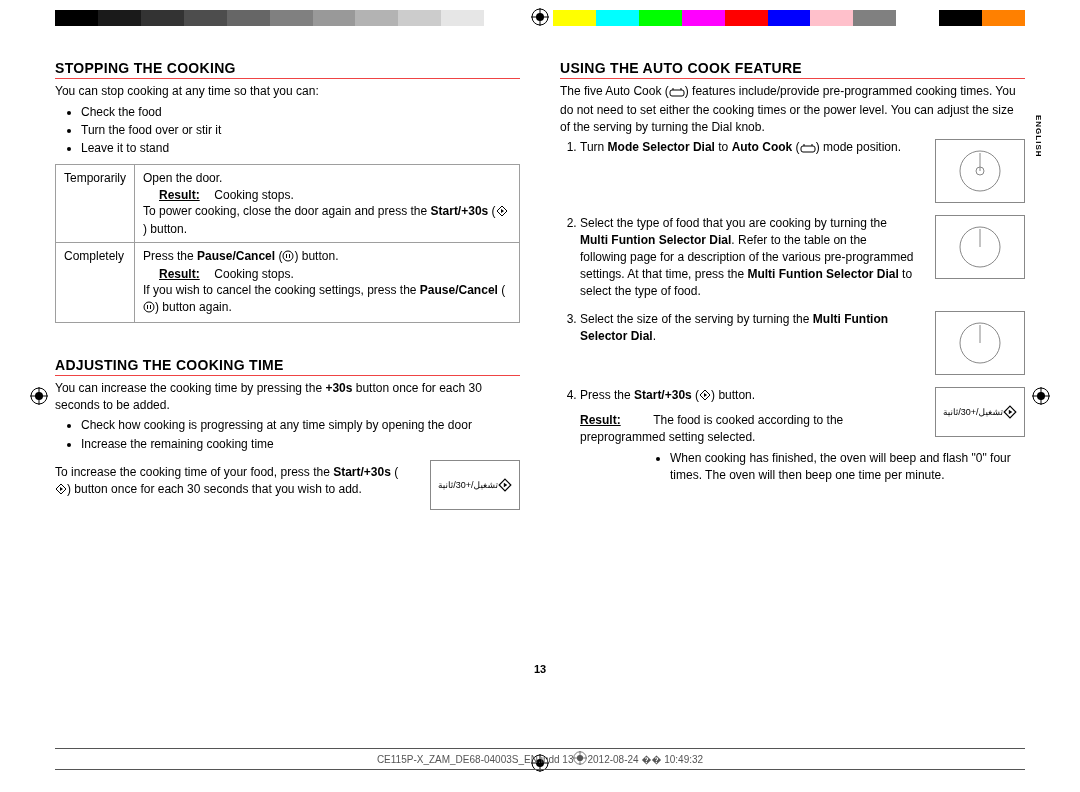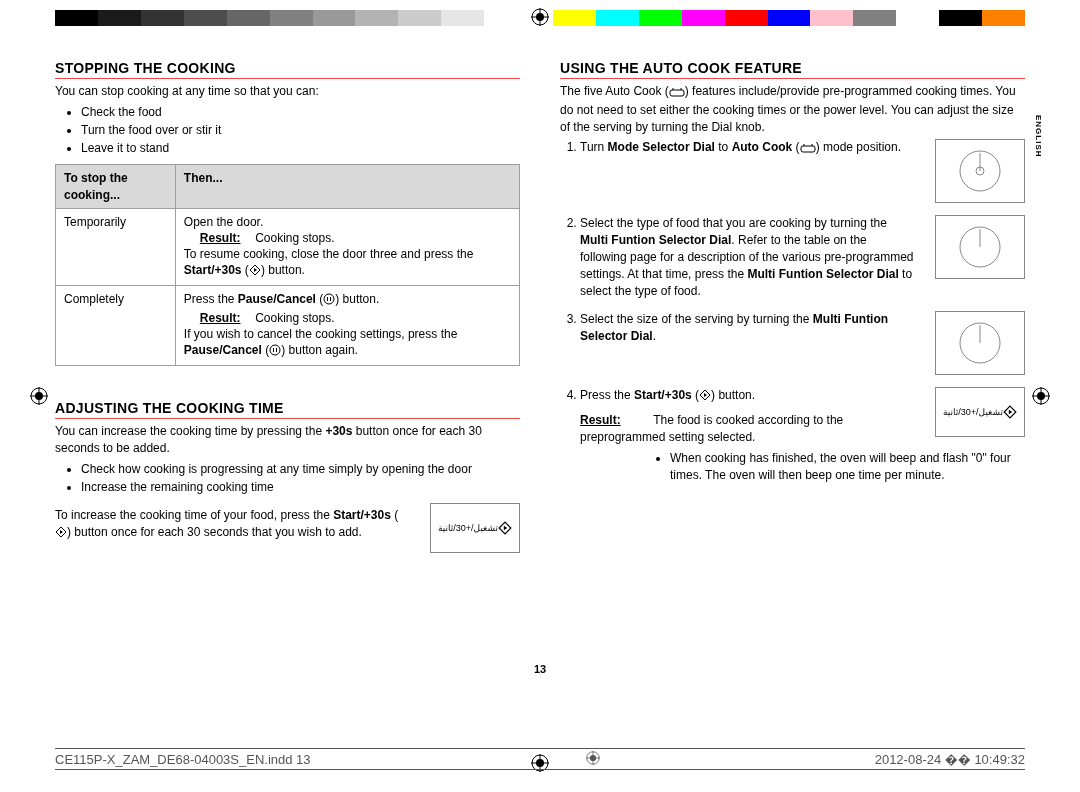--- a/index.html
+++ b/index.html
@@ -132,24 +132,24 @@
     letter-spacing: 1px;
     writing-mode: vertical-rl;
   }
   .footer {
     position: absolute;
     bottom: 22px;
     left: 55px;
     width: 970px;
     border-top: 0.5px solid #555;
     border-bottom: 0.5px solid #555;
-    font-size: 13px;
+    font-size: 10px;
     color: #555;
     display: flex;
-    justify-content: space-between;
+    justify-content: center;
     align-items: center;
     height: 20px;
   }
   .page-num {
     position: absolute;
     bottom: 55px;
     width: 100%;
     text-align: center;
     font-weight: bold;
     font-size: 11px;
@@ -219,31 +219,27 @@
     <div class="col">
       <h2>STOPPING THE COOKING</h2>
       <p>You can stop cooking at any time so that you can:</p>
       <ul>
         <li>Check the food</li>
         <li>Turn the food over or stir it</li>
         <li>Leave it to stand</li>
       </ul>
       <table class="gtable">
         <tbody>
-            <tr>
-          <th>To stop the cooking...</th>
-          <th>Then...</th>
-        </tr>
         <tr>
           <td>Temporarily</td>
           <td>
             <span>Open the door.</span><br>
             <span class="result-label">Result:</span>
             <span>Cooking stops.</span><br>
-            <span>To resume cooking, close the door three and press the </span><b>Start/+30s</b><span> (</span><span class="inline-icon"><svg width="12" height="12" viewBox="0 0 12 12">
+            <span>To power cooking, close the door again and press the </span><b>Start/+30s</b><span> (</span><span class="inline-icon"><svg width="12" height="12" viewBox="0 0 12 12">
                     <polygon points="6,1 11,6 6,11 1,6" fill="none" stroke="#000"></polygon>
                     <polygon points="5,4 8,6 5,8" fill="#000"></polygon>
                   </svg></span><span>) button.</span>
           </td>
         </tr>
         <tr>
           <td>Completely</td>
           <td>
             <span>Press the </span><b>Pause/Cancel</b><span> (</span><span class="inline-icon"><svg width="12" height="12" viewBox="0 0 12 12">
                     <circle cx="6" cy="6" r="5" fill="none" stroke="#000"></circle>

